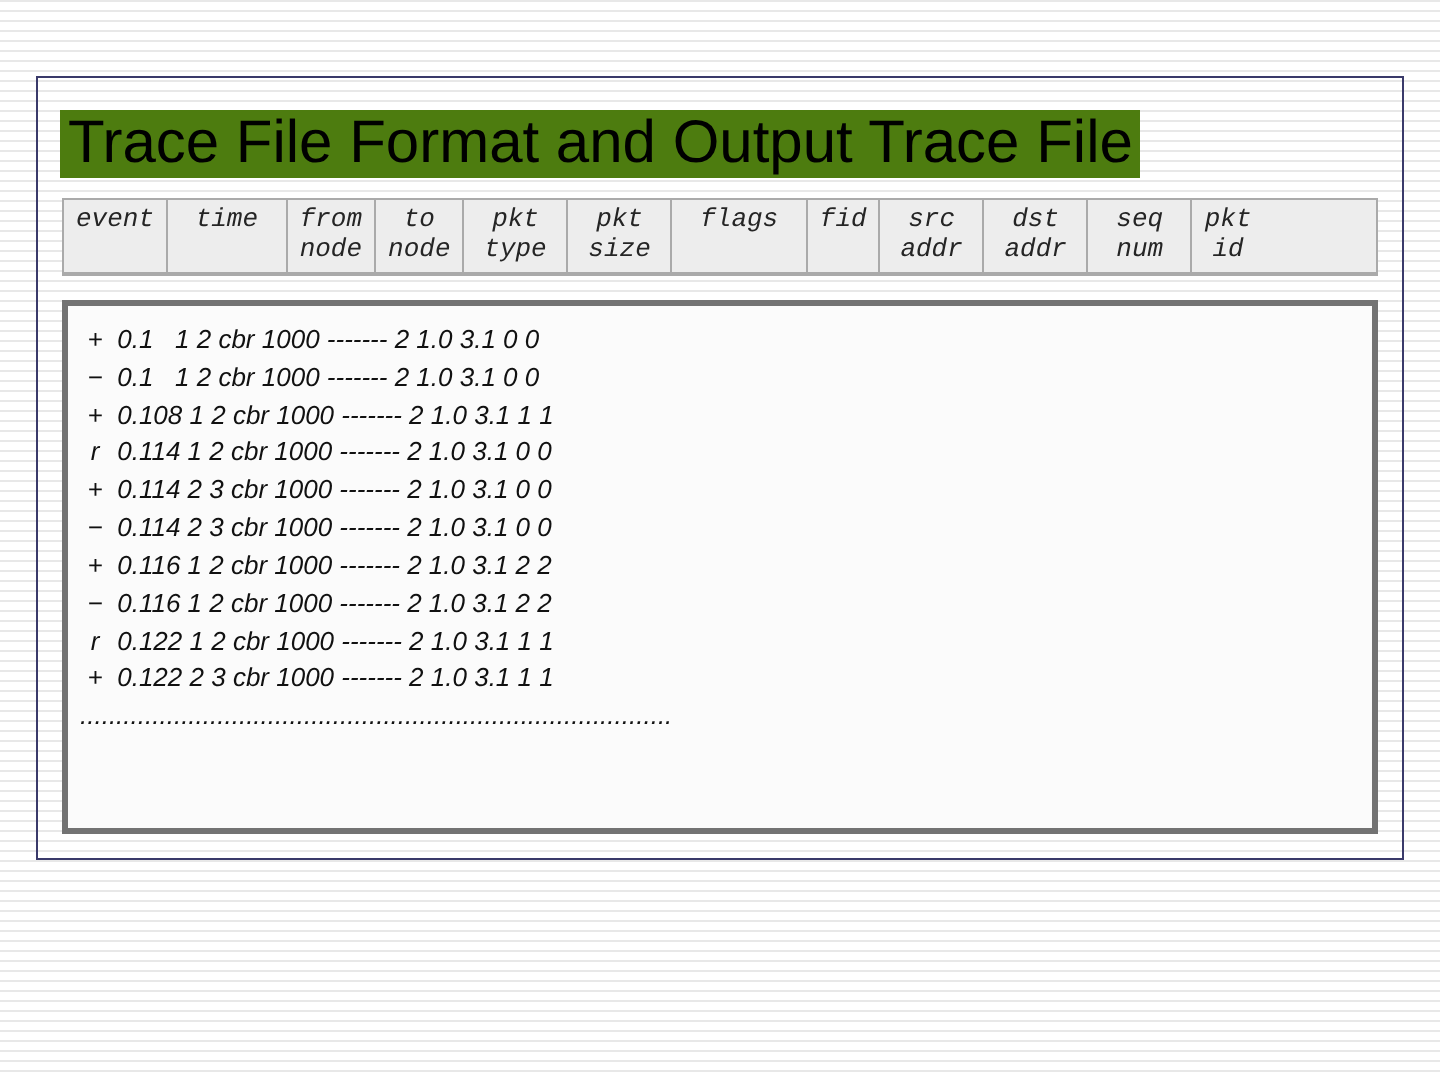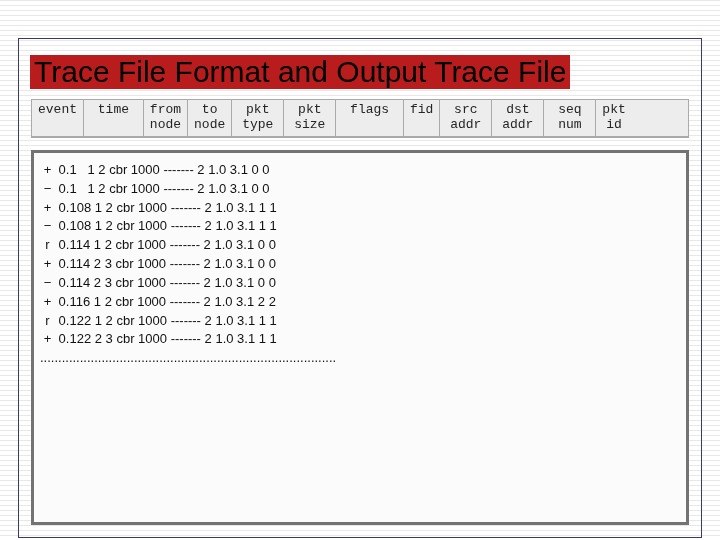--- a/index.html
+++ b/index.html
@@ -15,36 +15,37 @@
     background-image: repeating-linear-gradient(
       to bottom,
       #e8e8e8 0px, #e8e8e8 1px,
       transparent 1px, transparent 5px
     );
     z-index: 0;
   }
   .frame {
     position: absolute;
     top: 38px; left: 18px;
-    width: 684px; height: 500px;
+    width: 684px; height: 392px;
     border: 1px solid #3a3a6a;
     background: transparent;
     z-index: 1;
     display: flex;
     flex-direction: column;
+    font-style: italic;
   }
   .title {
     position: absolute;
     top: 55px;
     left: 30px;
     font-size: 30px;
     font-weight: 400;
     color: #000;
     z-index: 2;
-    background: #b91c1c;
+    background: #4d7c0f;
     padding: 0 4px;
   }
   .format-img {
     margin: 60px 12px 8px 12px;
     border: 1px solid #aaa;
     background: #f4f4f4;
     padding: 0;
     font-family: "Courier New", Courier, monospace;
     font-size: 13px;
     color: #252525;
@@ -124,23 +125,23 @@
 num</div>
       <div class="hcell">pkt
 id</div>
     </div>
   </div>
 
   <div class="trace-box">
     <div class="trace-line"><span class="ev">+</span><span> 0.1   1 2 cbr 1000 ------- 2 1.0 3.1 0 0</span></div>
     <div class="trace-line"><span class="ev">−</span><span> 0.1   1 2 cbr 1000 ------- 2 1.0 3.1 0 0</span></div>
     <div class="trace-line"><span class="ev">+</span><span> 0.108 1 2 cbr 1000 ------- 2 1.0 3.1 1 1</span></div>
-    <div class="trace-line"><span class="ev">−</span><span> 0.108 1 2 cbr 1000 ------- 2 1.0 3.1 1 1</span></div>
     <div class="trace-line"><span class="ev">r</span><span> 0.114 1 2 cbr 1000 ------- 2 1.0 3.1 0 0</span></div>
     <div class="trace-line"><span class="ev">+</span><span> 0.114 2 3 cbr 1000 ------- 2 1.0 3.1 0 0</span></div>
     <div class="trace-line"><span class="ev">−</span><span> 0.114 2 3 cbr 1000 ------- 2 1.0 3.1 0 0</span></div>
     <div class="trace-line"><span class="ev">+</span><span> 0.116 1 2 cbr 1000 ------- 2 1.0 3.1 2 2</span></div>
+    <div class="trace-line"><span class="ev">−</span><span> 0.116 1 2 cbr 1000 ------- 2 1.0 3.1 2 2</span></div>
     <div class="trace-line"><span class="ev">r</span><span> 0.122 1 2 cbr 1000 ------- 2 1.0 3.1 1 1</span></div>
     <div class="trace-line"><span class="ev">+</span><span> 0.122 2 3 cbr 1000 ------- 2 1.0 3.1 1 1</span></div>
     <div class="trace-line">..................................................................................</div>
   </div>
 
 </div>
 
 </body></html>

